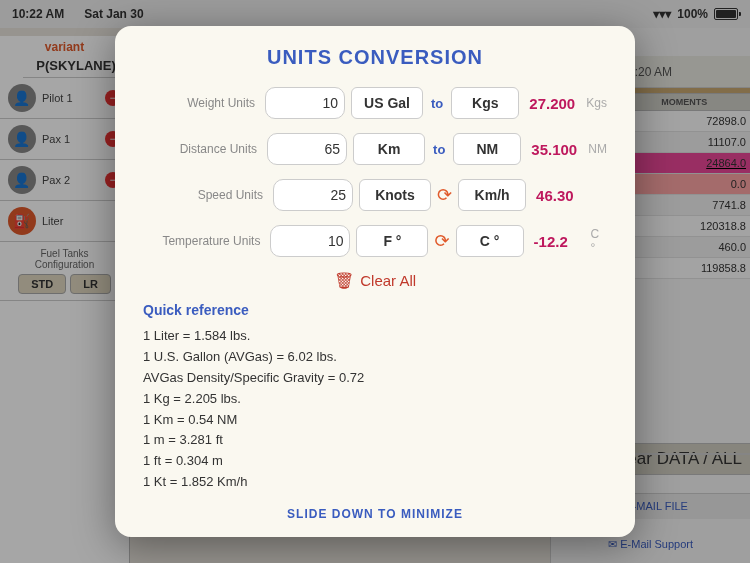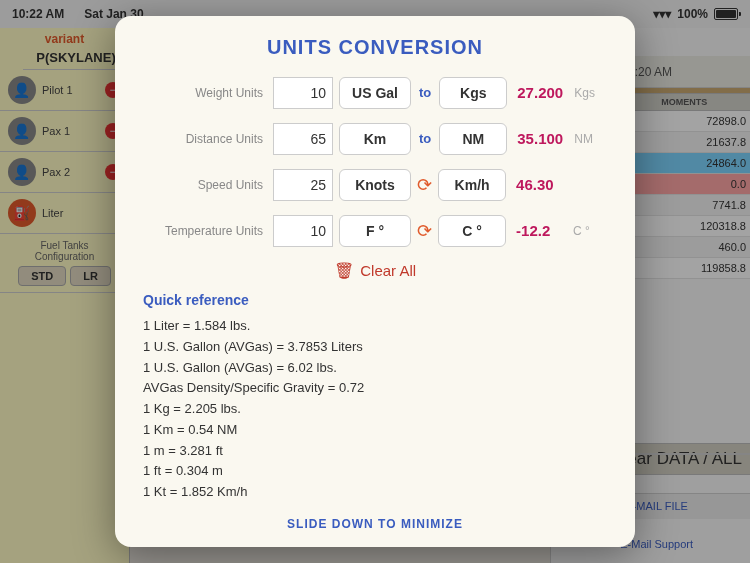--- a/index.html
+++ b/index.html
@@ -148,24 +148,24 @@
       margin-bottom: 14px;
     }
     .conv-label {
       font-size: 12px;
       color: #888;
       width: 130px;
       text-align: right;
       padding-right: 10px;
     }
     .conv-input {
-      width: 60px;
+      width: 80px;
       height: 32px;
       border: 1px solid #ccc;
-      border-radius: 0;
+      border-radius: 10px;
       text-align: right;
       font-size: 14px;
       padding: 0 6px;
       background: #fff;
       color: #333;
     }
     .conv-unit-left {
       min-width: 72px;
       height: 32px;
       background: #fff;
@@ -301,21 +301,21 @@
     </div>
     <div class="status-right">
       <span>▾▾▾</span>
       <span>100%</span>
       <div class="battery-box">
         <div class="battery-fill"></div>
       </div>
     </div>
   </div>
 
-  <div style="position:absolute;top:28px;left:0;width:130px;bottom:0;background:#fef9c3;border-right:1px solid #bbb;">
+  <div style="position:absolute;top:36px;left:0;width:130px;bottom:0;background:#ffffff;border-right:1px solid #bbb;">
     <div class="variant-label">variant</div>
     <div class="skylane-label">P(SKYLANE)</div>
 
     <div class="sidebar-person">
       <div class="person-icon">👤</div>
       <span class="person-label">Pilot 1</span>
       <div class="minus-btn">−</div>
     </div>
 
     <div class="sidebar-person">
@@ -362,23 +362,23 @@
       <div style="flex:2;text-align:center;font-size:9px;font-weight:600;padding:3px 1px;color:#555;">MOMENTS</div>
     </div>
 
     <div id="right-data-rows">
     <div style="display: flex; border-bottom: 1px solid rgb(224, 224, 224); background: rgb(250, 250, 250);">
       <div style="flex:1;text-align:right;font-size:11px;padding:4px;color:#333;border-right:1px solid #e8e8e8;">1</div>
       <div style="flex:2;text-align:right;font-size:11px;padding:4px;color:#333;">72898.0</div>
     </div>
         <div style="display: flex; border-bottom: 1px solid rgb(224, 224, 224); background: rgb(240, 240, 240);">
       <div style="flex:1;text-align:right;font-size:11px;padding:4px;color:#333;border-right:1px solid #e8e8e8;">5.5</div>
-      <div style="flex:2;text-align:right;font-size:11px;padding:4px;color:#333;">21637.8</div>
-    </div>
-        <div style="display: flex; border-bottom: 1px solid rgb(224, 224, 224); background: #7dd3fc;">
+      <div style="flex:2;text-align:right;font-size:11px;padding:4px;color:#333;">11107.0</div>
+    </div>
+        <div style="display: flex; border-bottom: 1px solid rgb(224, 224, 224); background: #ec4899; text-decoration: underline;">
       <div style="flex:1;text-align:right;font-size:11px;padding:4px;color:#333;border-right:1px solid #e8e8e8;">1.0</div>
       <div style="flex:2;text-align:right;font-size:11px;padding:4px;color:#333;">24864.0</div>
     </div>
         <div style="display: flex; border-bottom: 1px solid rgb(224, 224, 224); background: #fca5a5;">
       <div style="flex:1;text-align:right;font-size:11px;padding:4px;color:#333;border-right:1px solid #e8e8e8;">5.0</div>
       <div style="flex:2;text-align:right;font-size:11px;padding:4px;color:#333;">0.0</div>
     </div>
         <div style="display: flex; border-bottom: 1px solid rgb(224, 224, 224); background: rgb(240, 240, 240);">
       <div style="flex:1;text-align:right;font-size:11px;padding:4px;color:#333;border-right:1px solid #e8e8e8;">5.0</div>
       <div style="flex:2;text-align:right;font-size:11px;padding:4px;color:#333;">7741.8</div>
@@ -459,21 +459,20 @@
       <div class="clear-all-row">
         <button class="clear-all-btn">
           <span class="trash-icon">🗑</span>
           <span>Clear All</span>
         </button>
       </div>
 
       <div class="quick-ref-title">Quick reference</div>
       <div class="quick-ref-list" id="quick-ref-list">
           <div>1  Liter = 1.584 lbs.</div>
-          <div>1  U.S. Gallon (AVGas) = 3.7853 Liters</div>
           <div>1  U.S. Gallon (AVGas) = 6.02 lbs.</div>
           <div>AVGas Density/Specific Gravity = 0.72</div>
           <div>1  Kg = 2.205 lbs.</div>
           <div>1  Km = 0.54 NM</div>
           <div>1  m = 3.281 ft</div>
           <div>1  ft = 0.304 m</div>
           <div>1  Kt = 1.852 Km/h</div>
         </div>
 
       <div class="slide-down-row">

